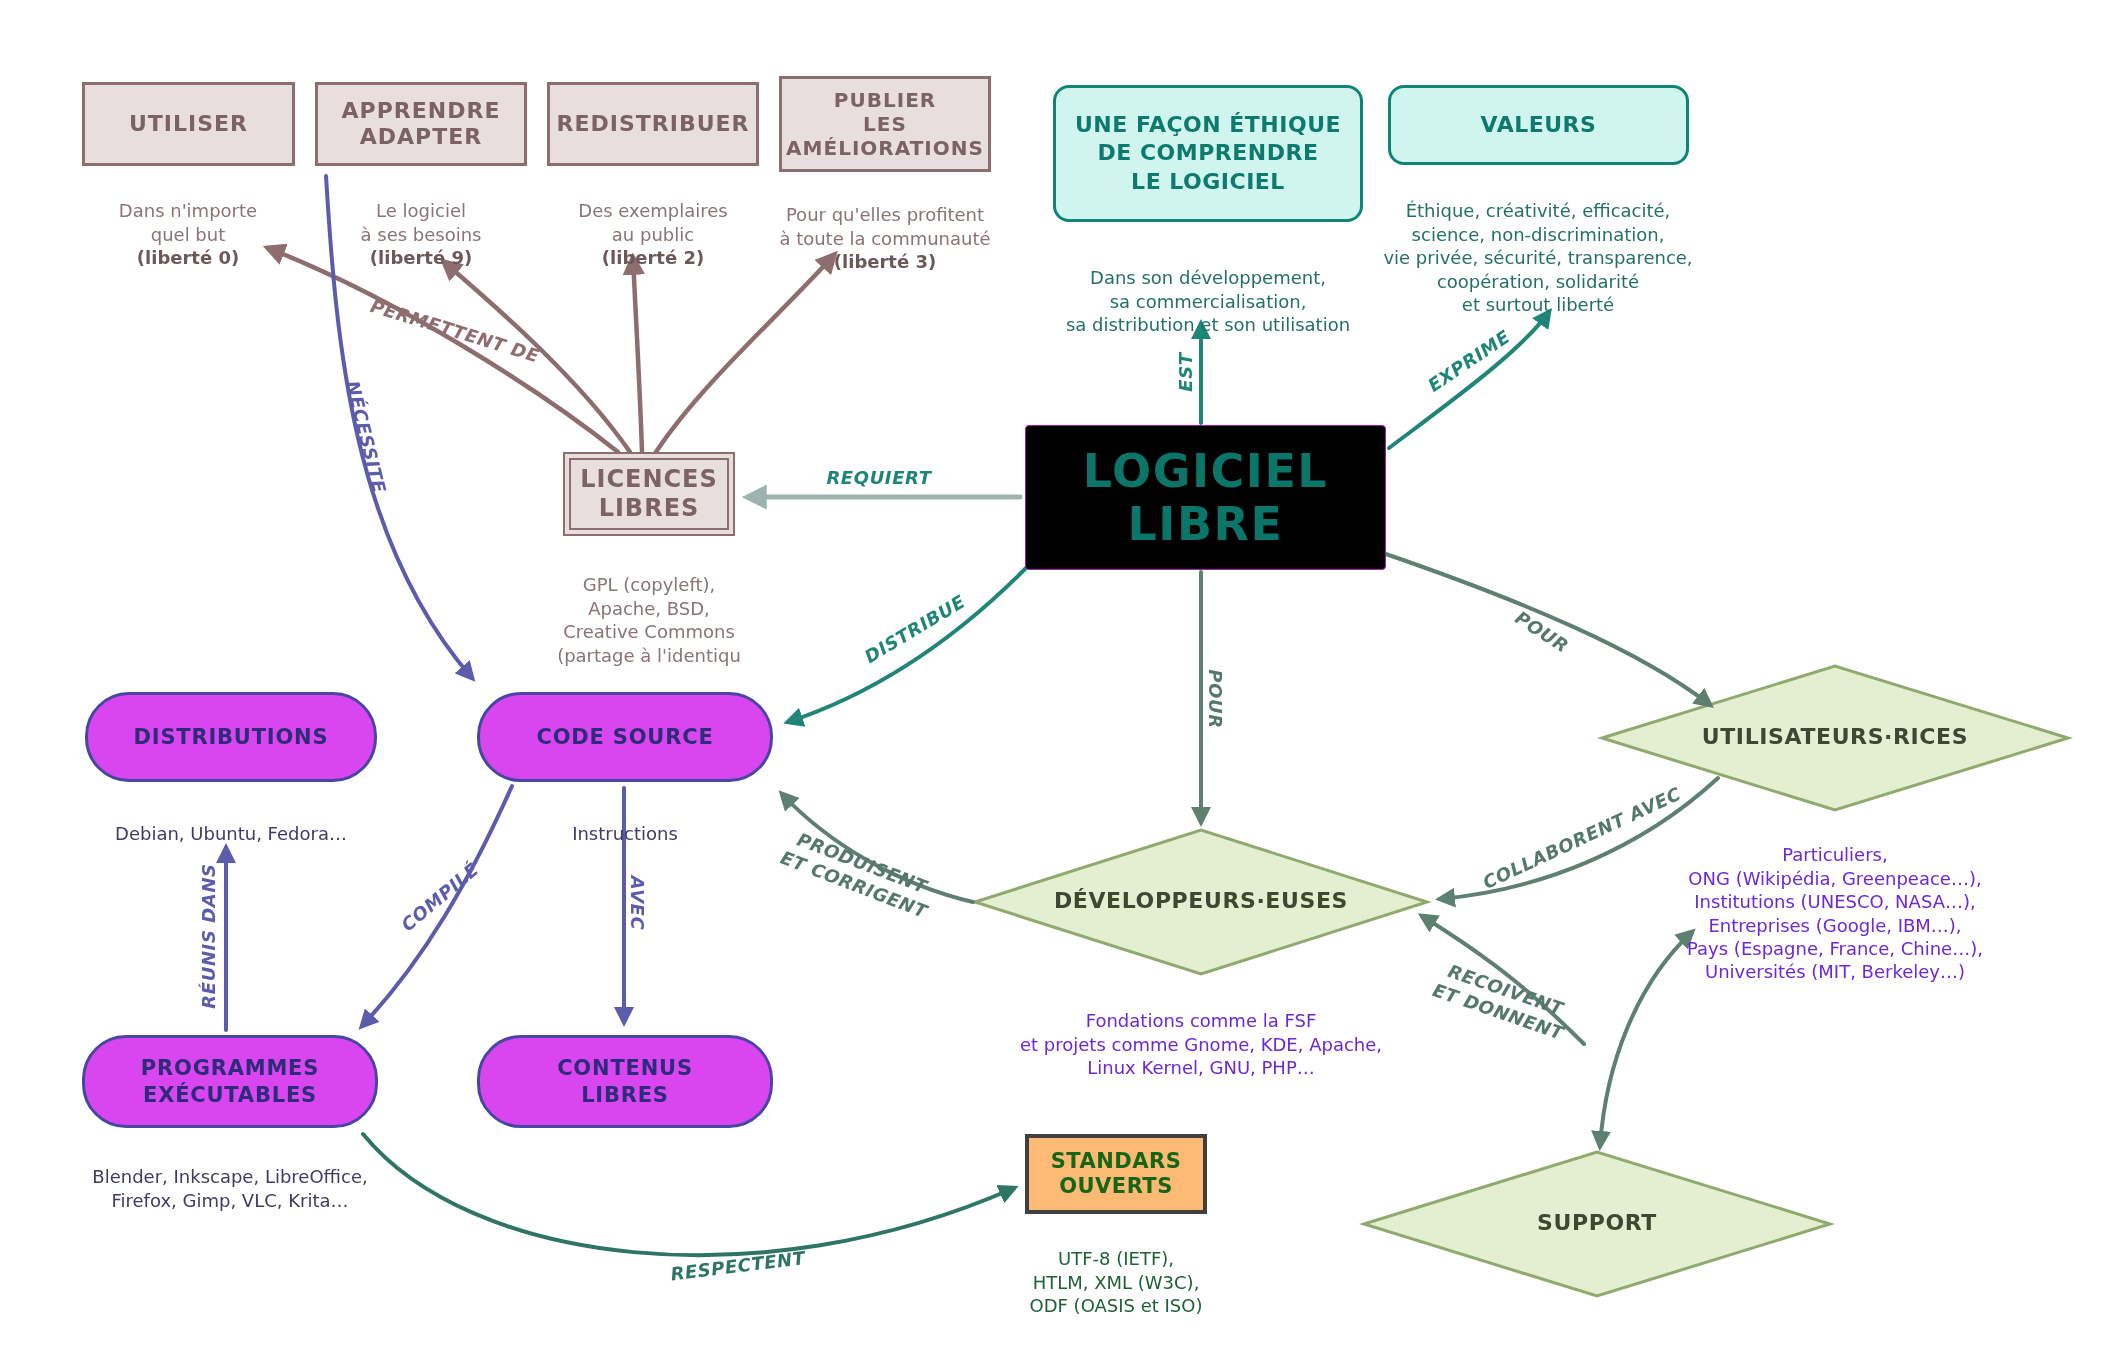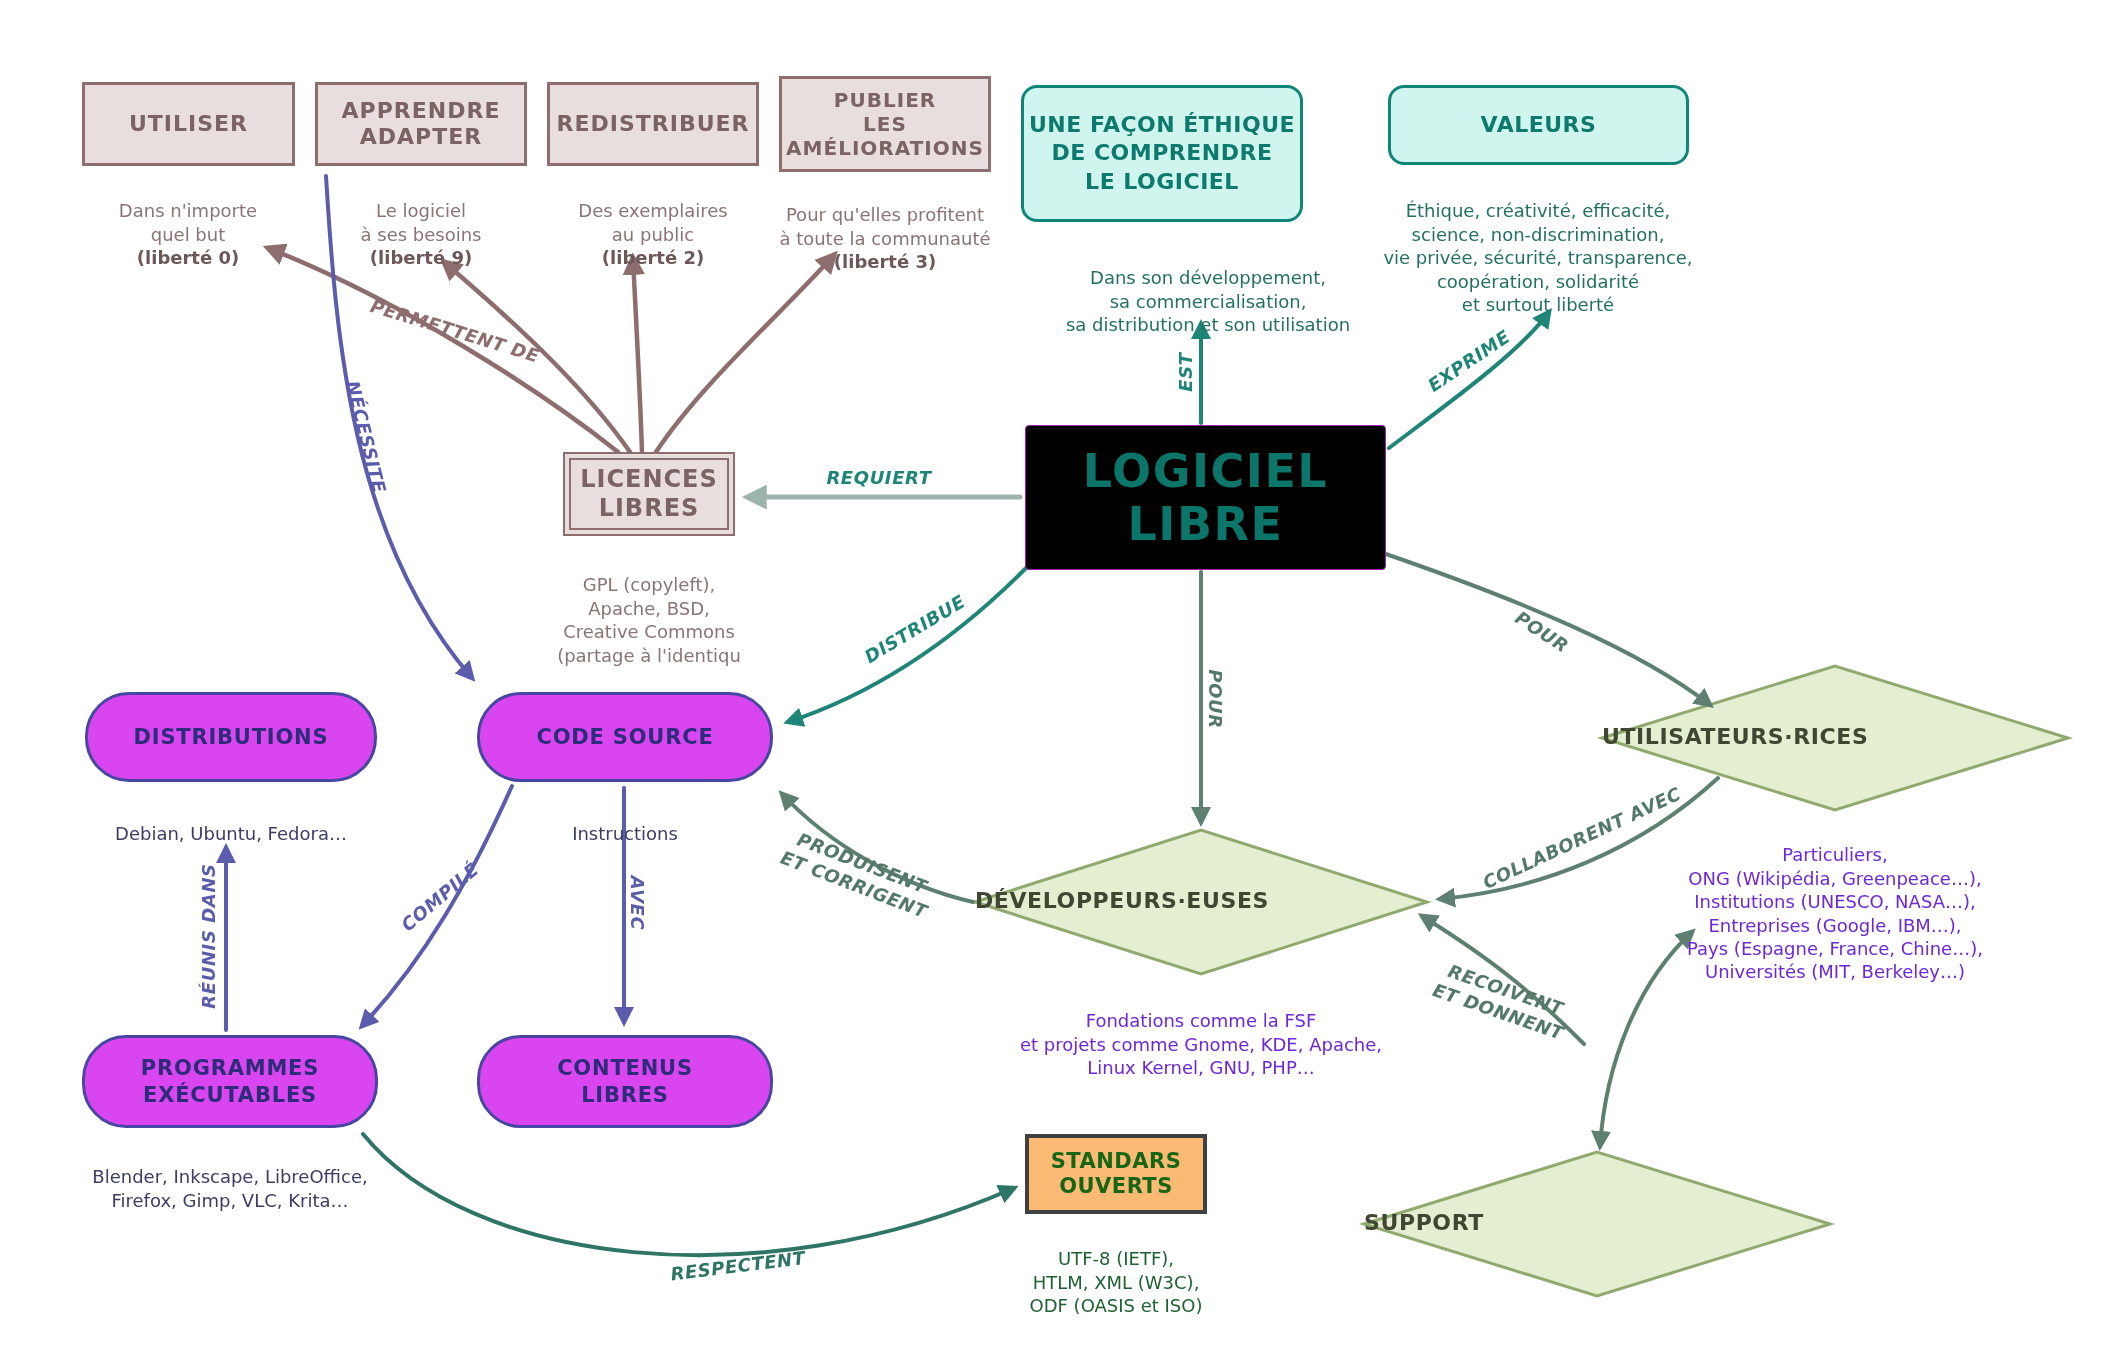--- a/index.html
+++ b/index.html
@@ -19,21 +19,21 @@
   .box-licences::after{content:"";position:absolute;inset:4px;border:2px solid #8d6d6d;pointer-events:none}
   .box-teal{background:#d0f5ee;border:3px solid #0e8577;border-radius:16px;color:#0c7a6d;
              font-size:22px;letter-spacing:.5px;line-height:1.3}
   .box-ll{background:#000000;border:1px solid #a21caf;border-radius:4px;color:#0a7568;
              font-size:46px;letter-spacing:1.5px;line-height:1.15}
   .box-purple{background:#d946ef;border:3px solid #4747a3;border-radius:44px;color:#2c2c7a;
              font-size:21px;letter-spacing:.8px;line-height:1.25}
   .box-green{background:#fdba74;border:4px solid #404040;color:#166616;
              font-size:21px;letter-spacing:.5px;line-height:1.2}
 
-  .dtitle{position:absolute;font-weight:bold;font-size:22px;
+  .dtitle{position:absolute;text-align:center;font-weight:bold;font-size:22px;
           letter-spacing:.6px;color:#3f4733}
 
   .cap{position:absolute;text-align:center;font-size:18px;line-height:1.3;white-space:pre-line}
   .cap-bold{display:block;font-weight:bold;color:#6d5858}
   .cap-brown{color:#8a7474}
   .cap-teal{color:#257065}
   .cap-purple{color:#3d3d64}
   .cap-gray{color:#6d28d9}
   .cap-green{color:#1f6132}
 
@@ -132,21 +132,21 @@
     <span class="lines">Des exemplaires
 au public</span>
     <span class="cap-bold">(liberté 2)</span>
   </div>
   <div class="cap cap-brown" style="left:745px;top:180px;width:280px">
     <span class="lines">Pour qu'elles profitent
 à toute la communauté</span>
     <span class="cap-bold">(liberté 3)</span>
   </div>
 
-  <div class="node box-teal" style="left:1021px;top:85px;width:282px;height:137px">
+  <div class="node box-teal" style="left:1053px;top:85px;width:310px;height:137px">
     <span class="lines">UNE FAÇON ÉTHIQUE
 DE COMPRENDRE
 LE LOGICIEL</span>
   </div>
   <div class="cap cap-teal" style="left:1028px;top:243px;width:360px">
     <span class="lines">Dans son développement,
 sa commercialisation,
 sa distribution et son utilisation</span>
   </div>
 

